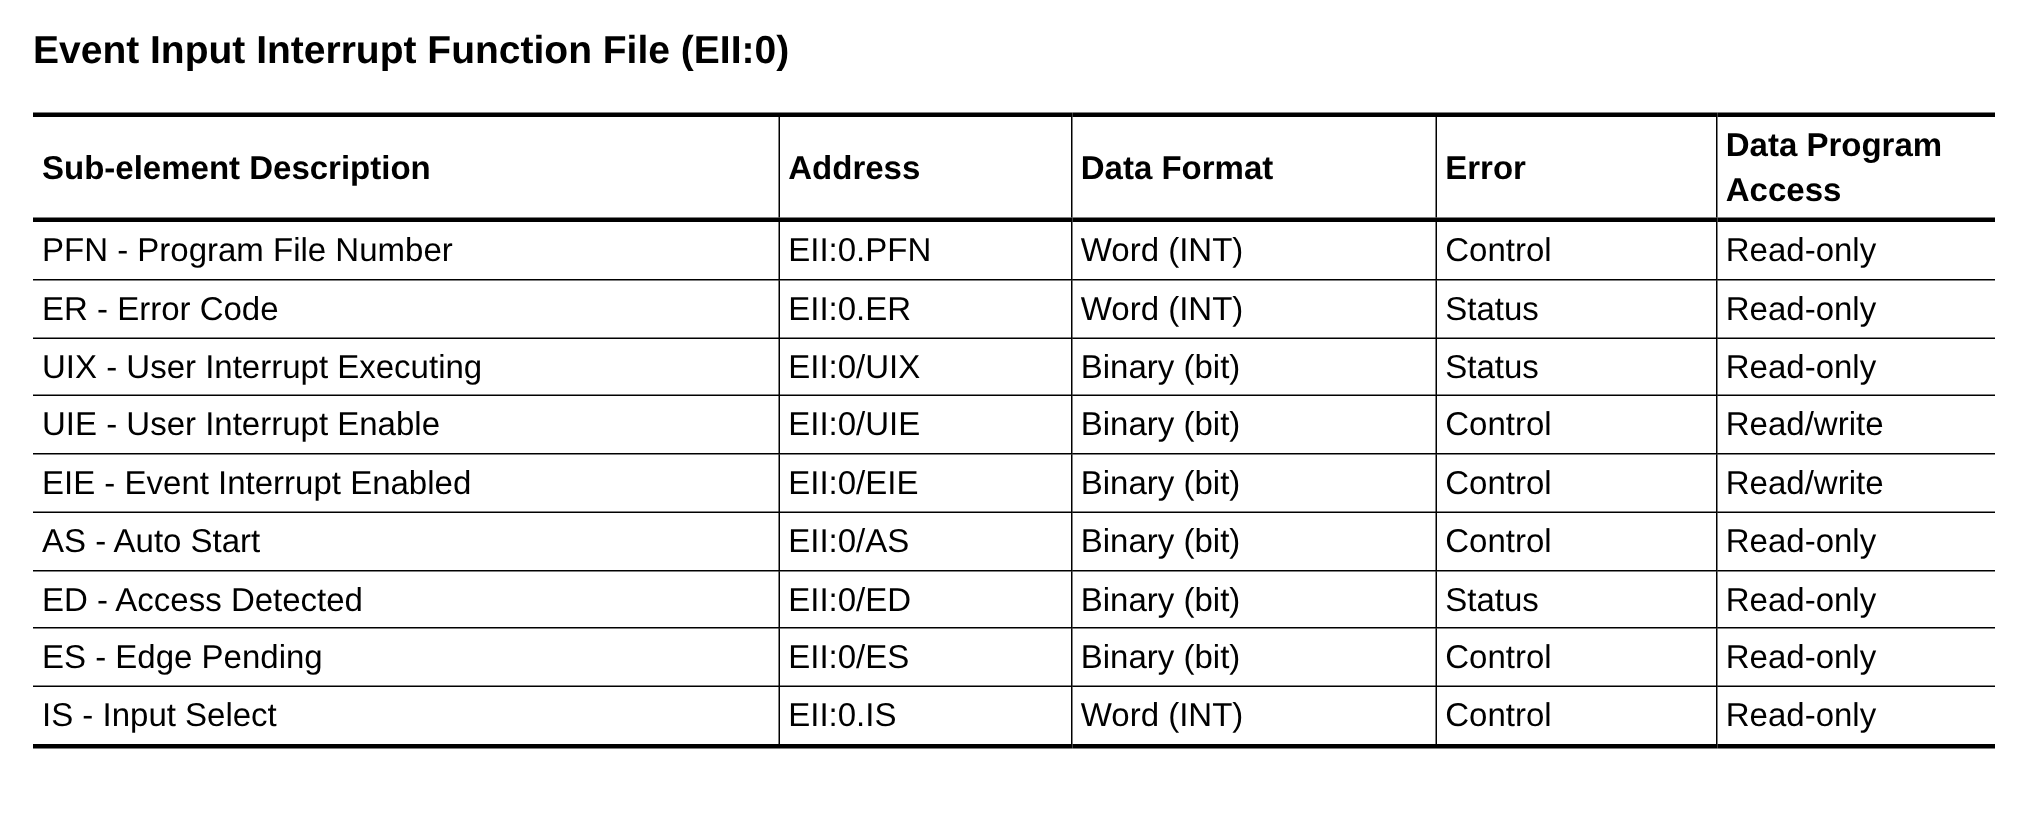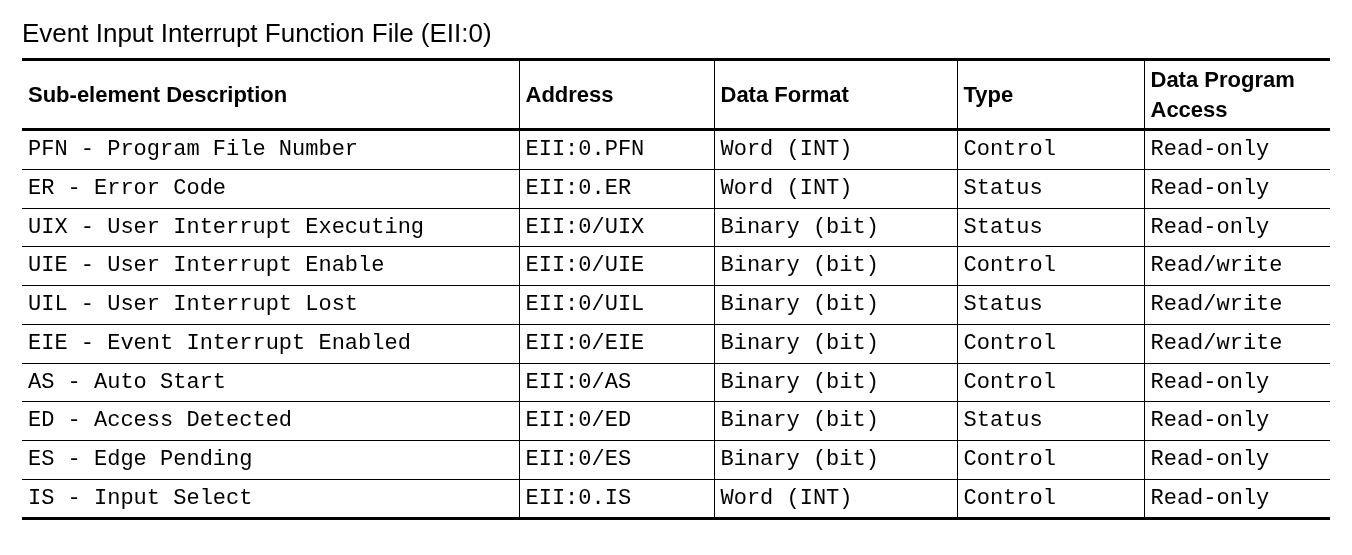--- a/index.html
+++ b/index.html
@@ -7,22 +7,22 @@
     margin: 0;
     padding: 18px 22px;
     background: #fff;
     color: #000;
     width: 1352px;
     box-sizing: border-box;
     font-stretch: condensed;
   }
   .title {
     font-size: 26px;
-    font-weight: 400;
-    margin: 0 0 9px 0;
+    font-weight: 700;
+    margin: 0 0 26px 0;
     letter-spacing: 0px;
   }
   table {
     border-collapse: collapse;
     width: 100%;
     table-layout: fixed;
   }
   th, td {
     text-align: left;
     padding: 4px 8px 4px 6px;
@@ -49,21 +49,20 @@
     border-bottom: 3px solid #000;
     border-left: 1px solid #000;
     border-right: 1px solid #000;
   }
   thead tr th:first-child { border-left: none; }
   thead tr th:last-child { border-right: none; }
   tbody td {
     border-bottom: 1px solid #000;
     border-left: 1px solid #000;
     border-right: 1px solid #000;
-    font-family: Liberation Mono, monospace;
   }
   tbody td:first-child { border-left: none; }
   tbody td:last-child { border-right: none; }
   tbody tr:last-child td {
     border-bottom: 3px solid #000;
   }
 </style>
 </head>
 <body>
 
@@ -75,21 +74,21 @@
       <col class="c2">
       <col class="c3">
       <col class="c4">
       <col class="c5">
   </colgroup>
   <thead>
     <tr>
       <th>Sub-element Description</th>
       <th>Address</th>
       <th>Data Format</th>
-      <th>Type</th>
+      <th>Error</th>
       <th>Data Program Access</th>
     </tr>
   </thead>
   <tbody id="tbody">
       <tr>
         <td>PFN - Program File Number</td>
         <td>EII:0.PFN</td>
         <td>Word (INT)</td>
         <td>Control</td>
         <td>Read-only</td>
@@ -106,27 +105,20 @@
         <td>EII:0/UIX</td>
         <td>Binary (bit)</td>
         <td>Status</td>
         <td>Read-only</td>
       </tr>
       <tr>
         <td>UIE - User Interrupt Enable</td>
         <td>EII:0/UIE</td>
         <td>Binary (bit)</td>
         <td>Control</td>
-        <td>Read/write</td>
-      </tr>
-      <tr>
-        <td>UIL - User Interrupt Lost</td>
-        <td>EII:0/UIL</td>
-        <td>Binary (bit)</td>
-        <td>Status</td>
         <td>Read/write</td>
       </tr>
       <tr>
         <td>EIE - Event Interrupt Enabled</td>
         <td>EII:0/EIE</td>
         <td>Binary (bit)</td>
         <td>Control</td>
         <td>Read/write</td>
       </tr>
       <tr>

